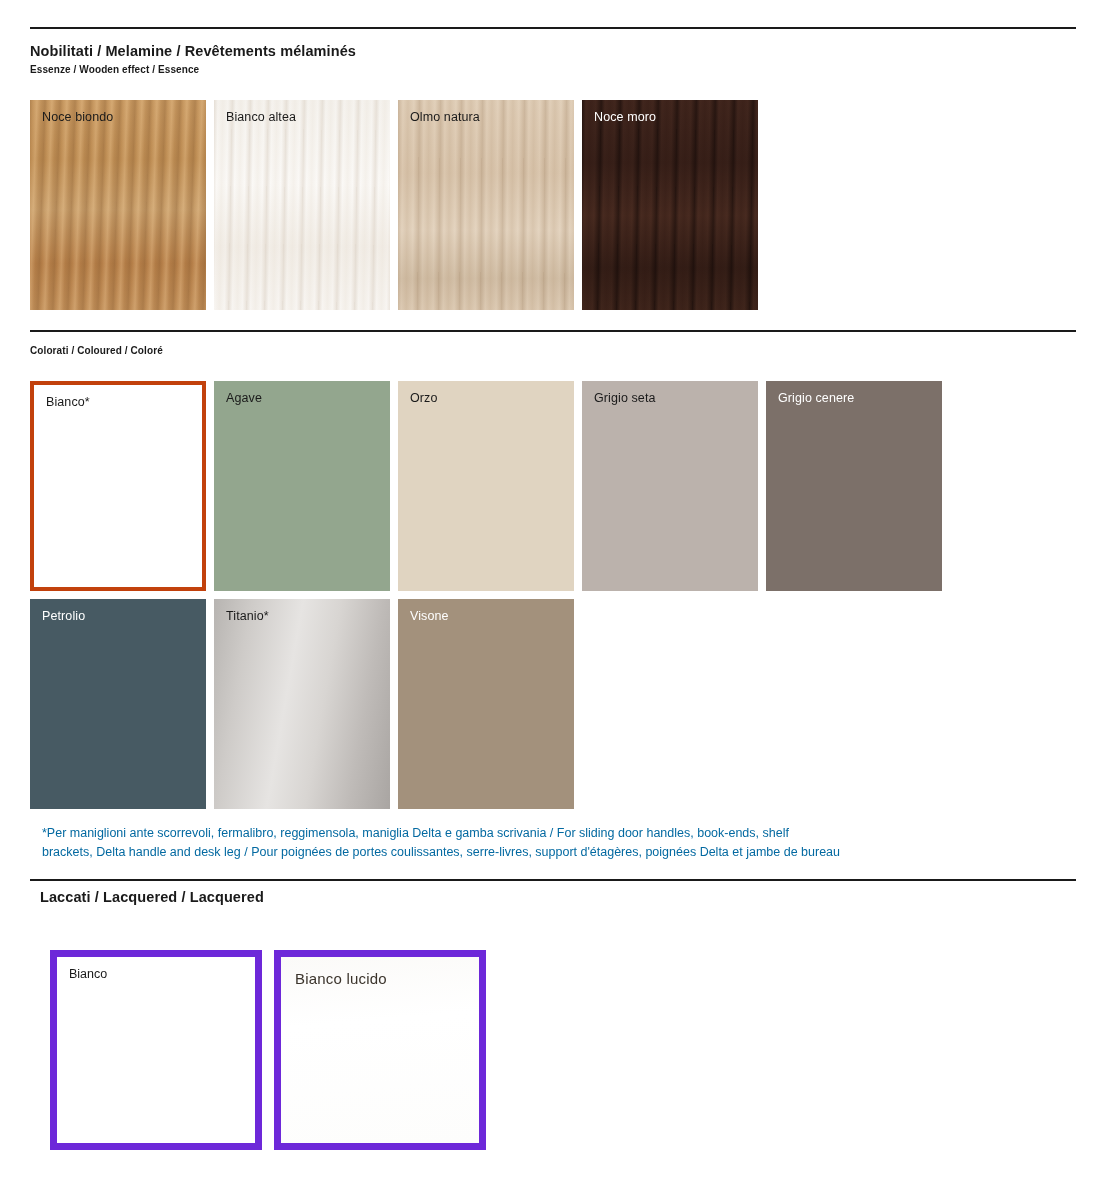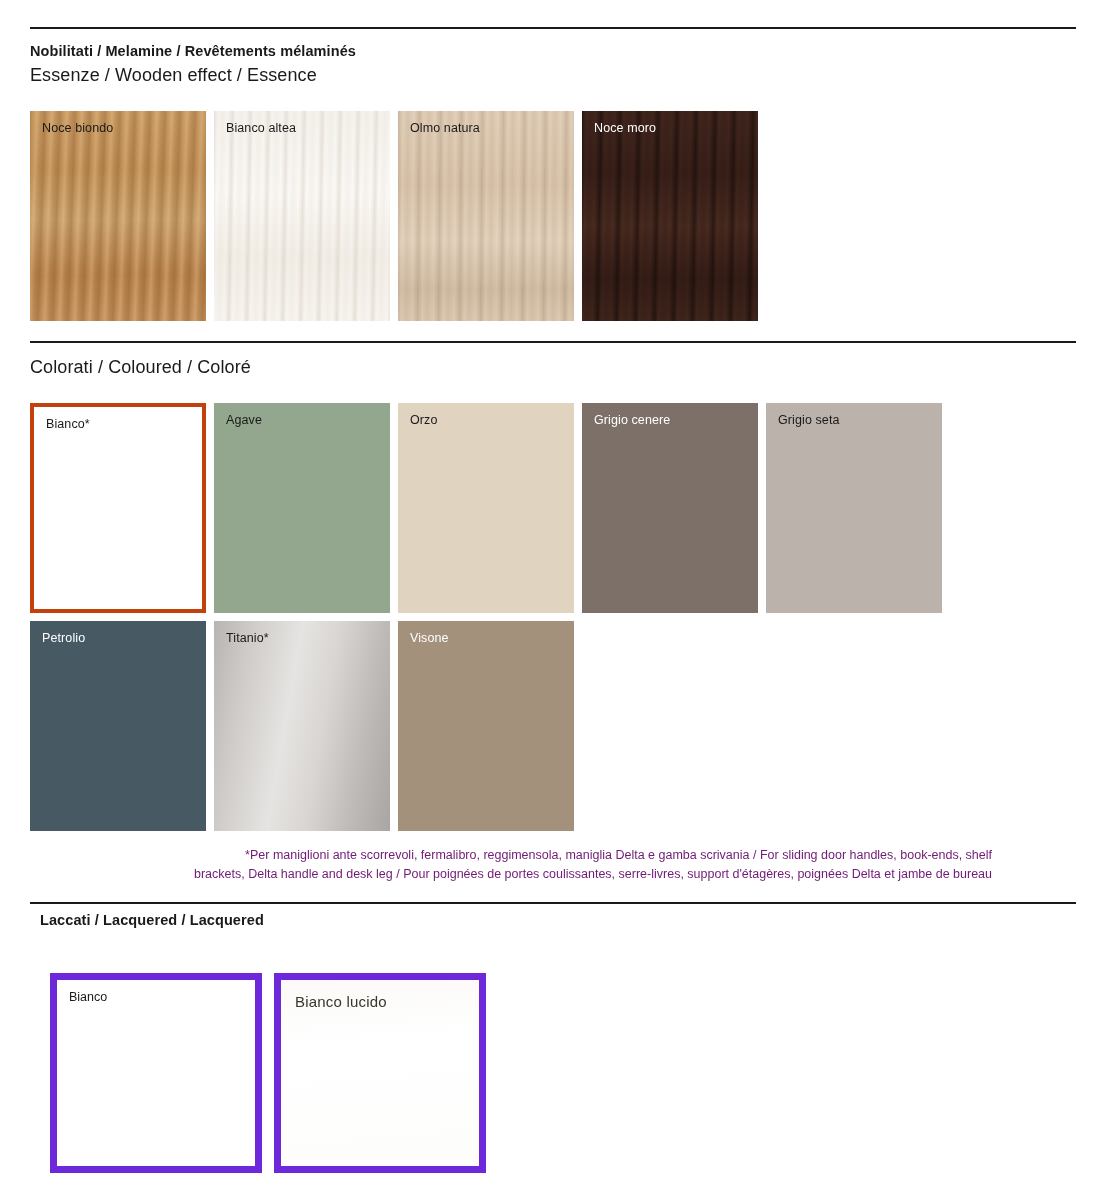--- a/index.html
+++ b/index.html
@@ -29,22 +29,22 @@
   }
   .rule-top { margin-top: 27px; }
   .section-title {
     font-size: 14.5px;
     font-weight: bold;
     letter-spacing: 0.1px;
     margin-top: 13px;
     line-height: 1.35;
   }
   .section-sub {
-    font-size: 18px;
-    font-weight: normal;
+    font-size: 10px;
+    font-weight: bold;
     letter-spacing: 0.1px;
     line-height: 1.4;
     margin-top: 1px;
   }
   .swatch-row {
     display: flex;
     gap: 8px;
     margin-top: 23px;
   }
   .swatch {
@@ -131,23 +131,22 @@
   .c-titanio  {
     background: linear-gradient(100deg, #b7b4b1 0%, #cecbc8 18%, #e6e4e2 42%, #d8d5d2 60%, #bfbbb8 80%, #a9a5a2 100%);
   }
   .c-visone { background: #a3917c; }
 
   .footnote {
     margin-top: 15px;
     margin-left: 12px;
     font-size: 12.5px;
     line-height: 1.55;
-    color: #701a75;
+    color: #0369a1;
     max-width: 950px;
-    text-align: right;
   }
   .rule-mid { margin-top: 17px; }
 
   .lacquered-title {
     font-size: 14.5px;
     font-weight: bold;
     letter-spacing: 0.1px;
     margin-top: 8px;
     margin-left: 10px;
   }
@@ -215,25 +214,25 @@
   <div class="swatch-row">
     <div class="swatch bordered c-bianco">
       <span class="label label-dark">Bianco*</span>
     </div>
     <div class="swatch c-agave">
       <span class="label label-dark">Agave</span>
     </div>
     <div class="swatch c-orzo">
       <span class="label label-dark">Orzo</span>
     </div>
+    <div class="swatch c-grigio-seta">
+      <span class="label label-dark">Grigio seta</span>
+    </div>
     <div class="swatch c-grigio-cenere">
       <span class="label label-light">Grigio cenere</span>
-    </div>
-    <div class="swatch c-grigio-seta">
-      <span class="label label-dark">Grigio seta</span>
     </div>
   </div>
 
   <div class="swatch-row" style="margin-top:8px">
     <div class="swatch c-petrolio">
       <span class="label label-light">Petrolio</span>
     </div>
     <div class="swatch c-titanio">
       <span class="label label-dark">Titanio*</span>
     </div>

